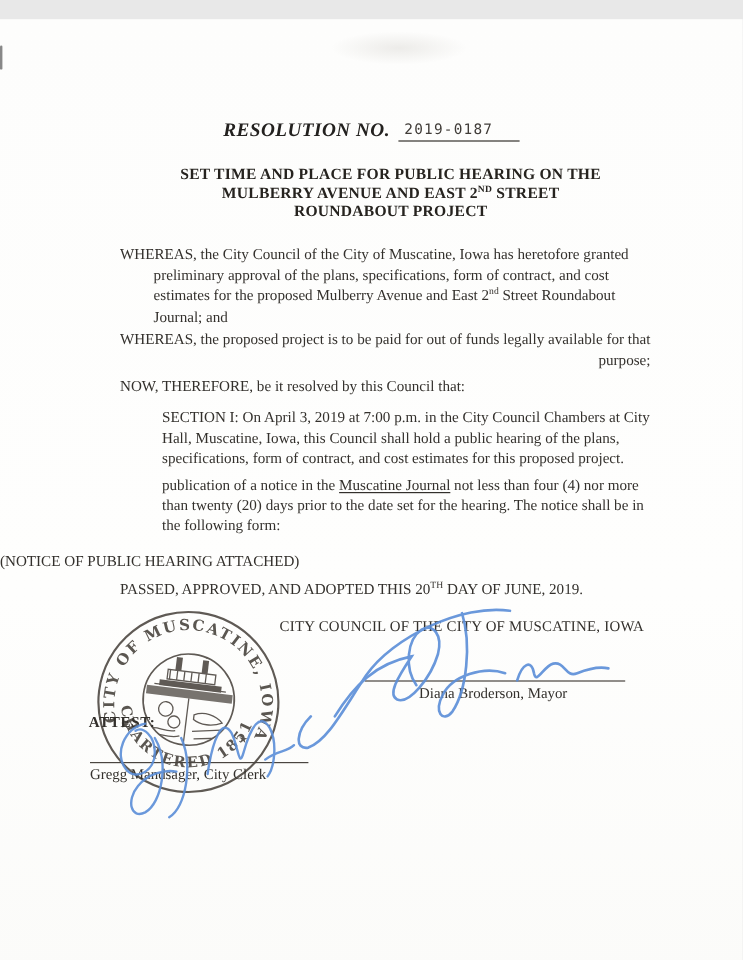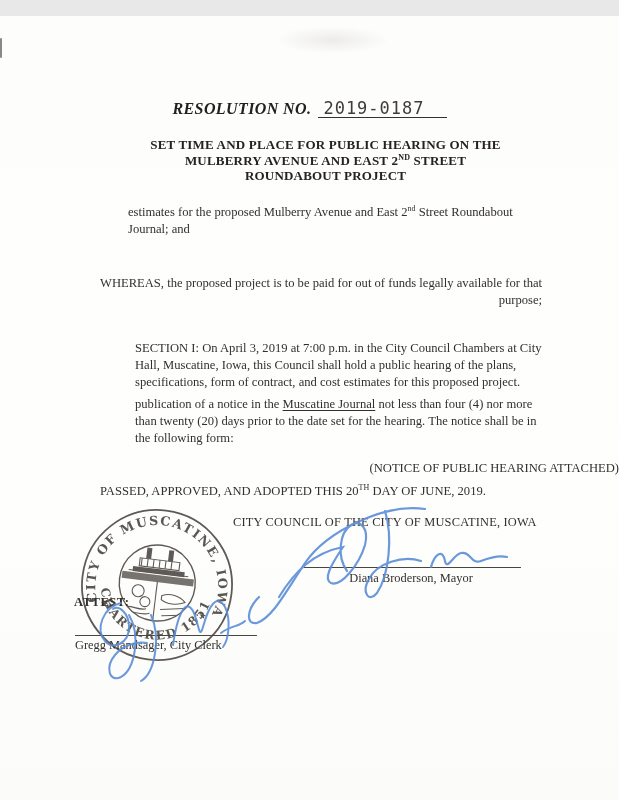--- a/index.html
+++ b/index.html
@@ -11,32 +11,32 @@
     color:#33302c;
     overflow:hidden;
     margin:16px auto;
   }
   .abs{position:absolute;}
   
   .title-row{top:84px;left:0;width:619px;display:flex;justify-content:center;align-items:flex-end;}
   .title-label{font-style:italic;font-weight:bold;font-size:16px;letter-spacing:.4px;color:#23211f;}
   .res-number{
     font-family:"DejaVu Sans Mono", monospace;
-    font-size:17px;letter-spacing:1px;color:#403c38;
+    font-size:12px;letter-spacing:1px;color:#403c38;
     border-bottom:1.5px solid #35322e;
     padding:0 22px 2px 5px;margin-left:7px;line-height:14px;
   }
   
   .heading{top:121px;left:0;width:619px;text-align:center;font-weight:bold;font-size:13px;line-height:15.6px;color:#26231f;letter-spacing:.2px;padding-left:16px;}
   sup.sm{font-size:8px;vertical-align:super;line-height:0;}
   
   .para{font-size:12.6px;line-height:17.2px;}
   .para .cont{margin-left:28px;}
   .u{text-decoration:underline;text-underline-offset:2px;}
-  .center-line{top:445px;left:0;width:619px;text-align:right;font-size:12.6px;}
+  .center-line{top:445px;left:0;width:619px;text-align:left;font-size:12.6px;}
   
   .sig-line{border-top:1.2px solid #4a4540;height:0;}
   .org-line{top:499px;left:233px;font-size:12.4px;letter-spacing:.2px;}
   .mayor-name{top:555px;left:304px;width:214px;text-align:center;font-size:12.4px;}
   .attest{top:579px;left:74px;font-size:12.6px;letter-spacing:.5px;z-index:4;font-weight:bold;}
   .clerk-name{top:622px;left:75px;font-size:12.4px;z-index:4;}
   .smudge-top{top:10px;left:275px;width:115px;height:28px;background:radial-gradient(ellipse at center,rgba(125,118,105,.13),rgba(125,118,105,0) 70%);}
   .smudge-bottom{bottom:0px;left:0;width:619px;height:14px;background:linear-gradient(0deg,rgba(120,115,105,.10),rgba(120,115,105,0));}
   .edge-mark{top:22px;left:0;width:2px;height:20px;background:rgba(40,40,40,.55);border-radius:1px;}
   svg{display:block;}
@@ -55,29 +55,34 @@
     <span class="res-number">2019-0187</span>
   </div>
 
   <div class="abs heading">
     <div><span>SET TIME AND PLACE FOR PUBLIC HEARING ON THE</span></div>
     <div><span>MULBERRY AVENUE AND EAST 2</span><sup class="sm">ND</sup><span> STREET</span></div>
     <div><span>ROUNDABOUT PROJECT</span></div>
   </div>
 
   <div class="abs para" style="top:188px;left:100px;">
+    <div>WHEREAS, the City Council of the City of Muscatine, Iowa has heretofore granted</div>
+    <div class="cont">preliminary approval of the plans, specifications, form of contract, and cost</div>
     <div class="cont"><span>estimates for the proposed Mulberry Avenue and East 2</span><sup class="sm">nd</sup><span> Street Roundabout</span></div>
     <div class="cont">Journal; and</div>
   </div>
 
   <div class="abs para" style="top:259px;left:100px;text-align:right;">
     <div>WHEREAS, the proposed project is to be paid for out of funds legally available for that</div>
     <div class="cont">purpose;</div>
   </div>
 
+  <div class="abs para" style="top:298px;left:100px;">
+    <div>NOW, THEREFORE, be it resolved by this Council that:</div>
+  </div>
 
   <div class="abs para" style="top:324px;left:135px;">
     <div>SECTION I:  On April 3, 2019 at 7:00 p.m. in the City Council Chambers at City</div>
     <div>Hall, Muscatine, Iowa, this Council shall hold a public hearing of the plans,</div>
     <div>specifications, form of contract, and cost estimates for this proposed project.</div>
   </div>
 
   <div class="abs para" style="top:380px;left:135px;">
     <div><span>publication of a notice in the </span><span class="u">Muscatine Journal</span><span> not less than four (4) nor more</span></div>
     <div>than twenty (20) days prior to the date set for the hearing.  The notice shall be in</div>

